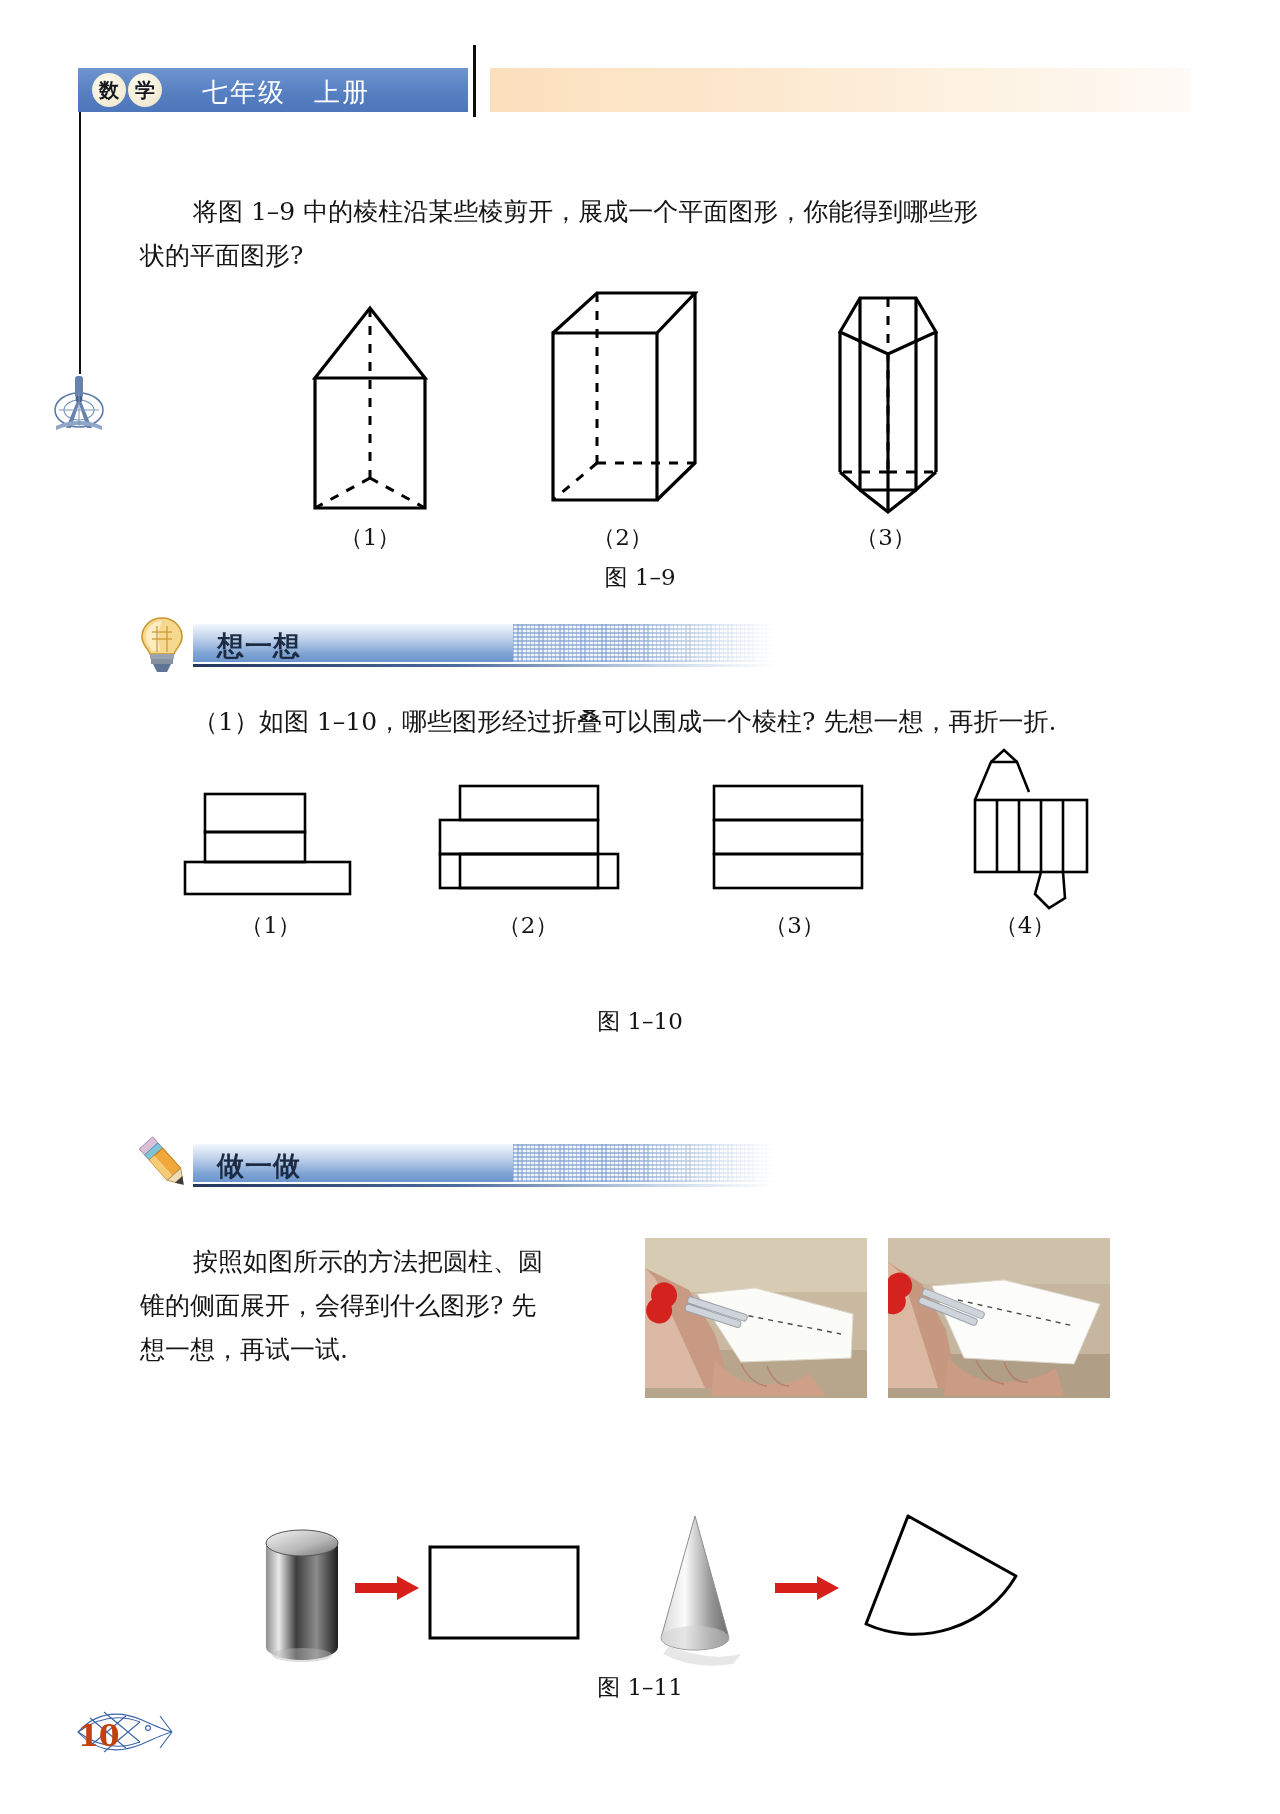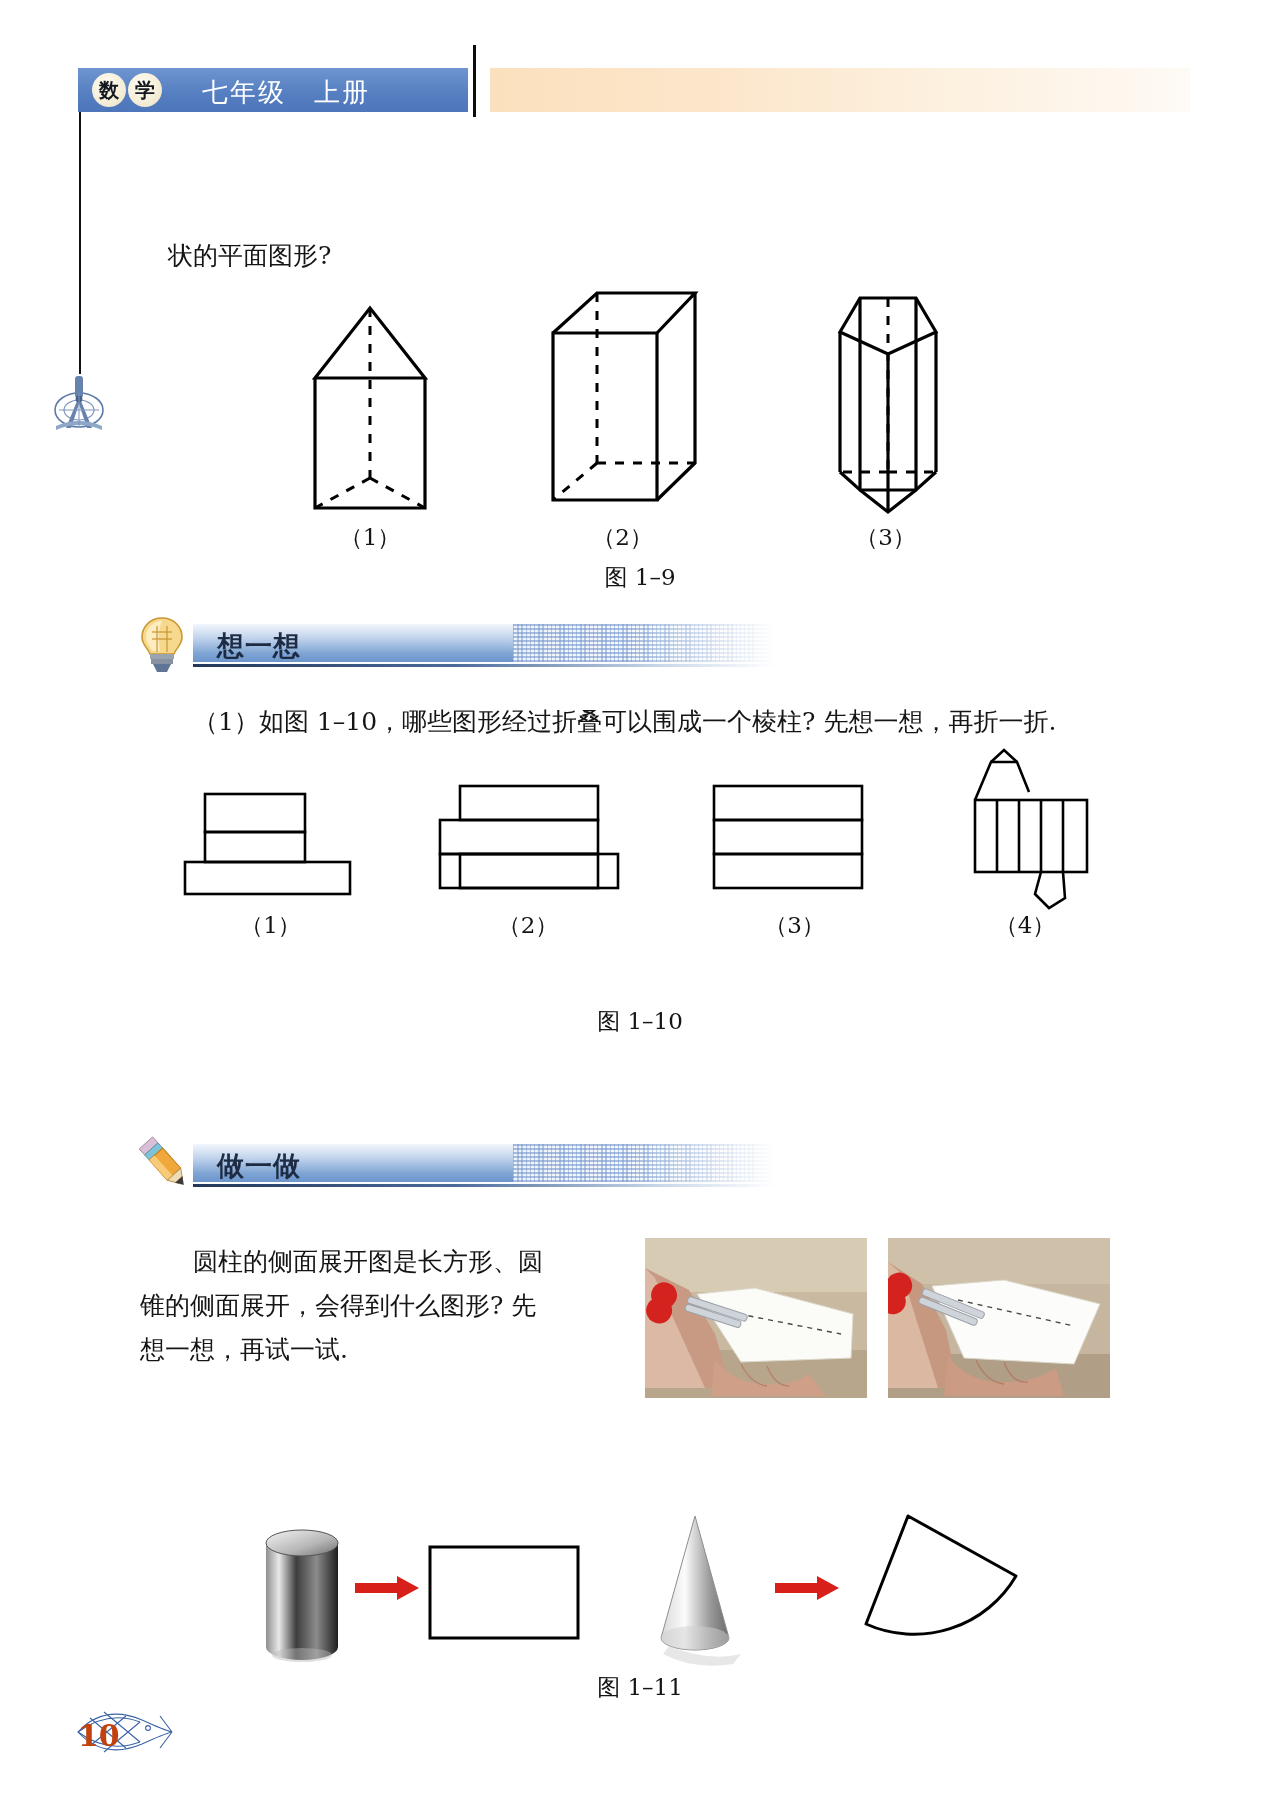--- a/index.html
+++ b/index.html
@@ -116,21 +116,22 @@
       <path d="M33 26 L20 58 L25 58 L33 34 L41 58 L46 58 Z" fill="#6782ad"></path>
       <path d="M10 56 Q33 46 56 56 L56 60 Q33 50 10 60 Z" fill="#8ea7c8"></path>
       <circle cx="33" cy="29" r="3.4" fill="#47618b"></circle>
       <g stroke="#7d97bd" stroke-width="1">
         <line x1="33" y1="23" x2="33" y2="57"></line>
         <line x1="13" y1="40" x2="53" y2="40"></line>
       </g>
     </svg>
   </div>
 
-  <div class="ptxt" style="left:140px;top:234px;margin-left:28px;">状的平面图形?</div>
+  <div class="ptxt" style="left:193px;top:190px;">将图 1–9 中的棱柱沿某些棱剪开，展成一个平面图形，你能得到哪些形</div>
+  <div class="ptxt" style="left:140px;top:234px;">状的平面图形?</div>
 
   <div class="fig" style="left:300px;top:295px;">
     <svg width="140" height="215" viewBox="0 0 140 215">
       <g fill="none" stroke="#000" stroke-width="3.2" stroke-linejoin="miter">
         <path d="M15 83 L70 13 L125 83 Z"></path>
         <path d="M15 83 L15 213 L125 213 L125 83"></path>
       </g>
       <g fill="none" stroke="#000" stroke-width="3" stroke-dasharray="9 9">
         <line x1="70" y1="13" x2="70" y2="183"></line>
         <line x1="70" y1="183" x2="15" y2="213"></line>
@@ -268,21 +269,21 @@
           <path d="M26 53 L31 60 L36 53 Z" fill="#3a3a3a"></path>
         </g>
       </svg>
     </div>
     <div class="sec-bar"></div>
     <div class="sec-bar-fade"></div>
     <div class="sec-underline"></div>
     <div class="sec-label">做一做</div>
   </div>
 
-  <div class="ptxt" style="left:193px;top:1240px;">圆柱的侧面展开图是长方形、圆</div>
+  <div class="ptxt" style="left:193px;top:1240px;">按照如图所示的方法把圆柱、圆</div>
   <div class="ptxt" style="left:140px;top:1284px;">锥的侧面展开，会得到什么图形? 先</div>
   <div class="ptxt" style="left:140px;top:1328px;">想一想，再试一试.</div>
 
   <div class="photo" style="left:645px;top:1238px;width:222px;height:160px;">
     <svg width="222" height="160" viewBox="0 0 222 160">
       <rect width="222" height="160" fill="#c9b9a1"></rect>
       <rect y="0" width="222" height="54" fill="#d8cbb4"></rect>
       <rect y="112" width="222" height="48" fill="#b8a68c"></rect>
       <path d="M0 30 L0 150 L86 150 L70 96 L44 52 Z" fill="#c99a83"></path>
       <path d="M10 40 L0 30 L0 150 L60 150 Z" fill="#dcb9a4"></path>

